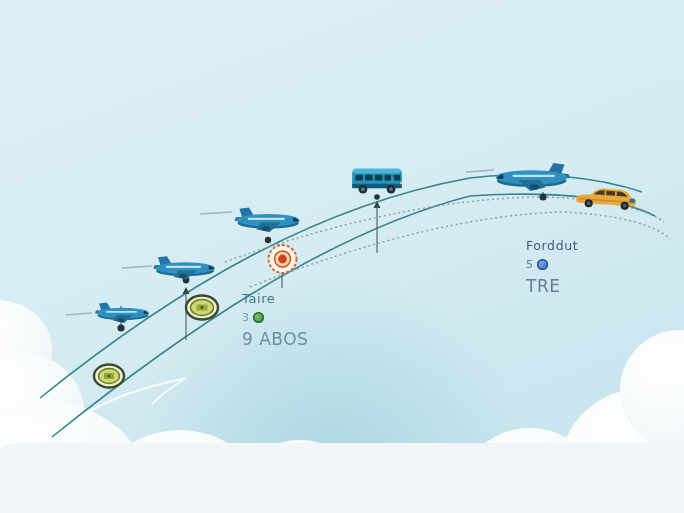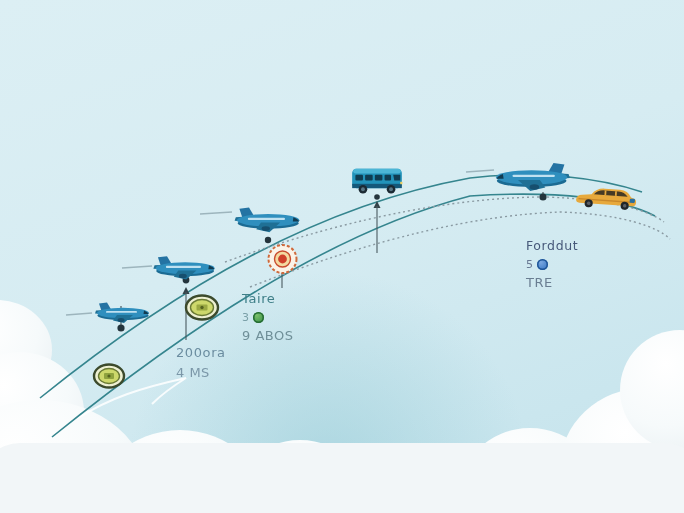--- a/index.html
+++ b/index.html
@@ -11,21 +11,21 @@
       linear-gradient(160deg,#dceff4 0%,#d6ecf2 45%,#cae6ee 80%,#c4e2ea 100%);
   }
   .cloud{position:absolute;border-radius:50%;
     background:radial-gradient(circle at 38% 28%, #ffffff 0%, #f6fafb 55%, #e7eef1 100%);}
   .cloudband{position:absolute;left:-20px;right:-20px;bottom:-40px;height:110px;
     background:#f2f6f8;border-radius:40px;}
   svg{display:block}
   .abs{position:absolute}
   .label .t{font-size:13px;font-weight:normal;letter-spacing:.6px;line-height:1.5}
   .label .row{display:flex;align-items:center;gap:4px;font-size:11px;line-height:1.6}
-  .label .s{font-size:13px;letter-spacing:.5px;line-height:1.6}
+  .label .s{font-size:17px;letter-spacing:.5px;line-height:1.6}
   .coin{display:inline-block;width:11px;height:11px;border-radius:50%;}
   .coin.green{background:radial-gradient(circle at 35% 30%,#7cc06a,#2f8a42);box-shadow:inset 0 0 0 1.5px #246b33;}
   .coin.orange{background:radial-gradient(circle at 35% 30%,#f2c873,#dd9b32);box-shadow:inset 0 0 0 1.5px #b87e23;}
   .coin.blue{background:radial-gradient(circle at 35% 30%,#7aa8e0,#2d6fc0);box-shadow:inset 0 0 0 1.5px #1f5596;}
 </style>
 </head>
 <body>
 
 <div id="stage">
 
@@ -174,24 +174,20 @@
     <rect x="52" y="11" width="3" height="8" fill="#e7a93c"></rect>
     <rect x="70" y="11" width="3" height="8" fill="#e7a93c"></rect>
     <rect x="8" y="27" width="96" height="2.4" fill="#c9882a"></rect>
     <rect x="96" y="22" width="9" height="7" rx="2" fill="#2a6f9f"></rect>
     <circle cx="26" cy="35" r="7" fill="#20262b"></circle>
       <circle cx="26" cy="35" r="3" fill="#5a5f66"></circle>
     <circle cx="88" cy="35" r="7" fill="#20262b"></circle>
       <circle cx="88" cy="35" r="3" fill="#5a5f66"></circle>
   </svg>
 
-  <div class="abs label" style="left:176px;top:343px">
-    <div class="t" style="color:#6b8da0">200ora</div>
-    <div class="s" style="color:#7b97a8">4 MS</div>
-  </div>
 
   <div class="abs label" style="left:242px;top:289px">
     <div class="t" style="color:#3f7f88">Taire</div>
     <div class="row">
       <span style="color:#7aa0a8">3</span>
       <span class="coin green"></span>
     </div>
     <div class="s" style="color:#6f8f98">9 ABOS</div>
   </div>
 

